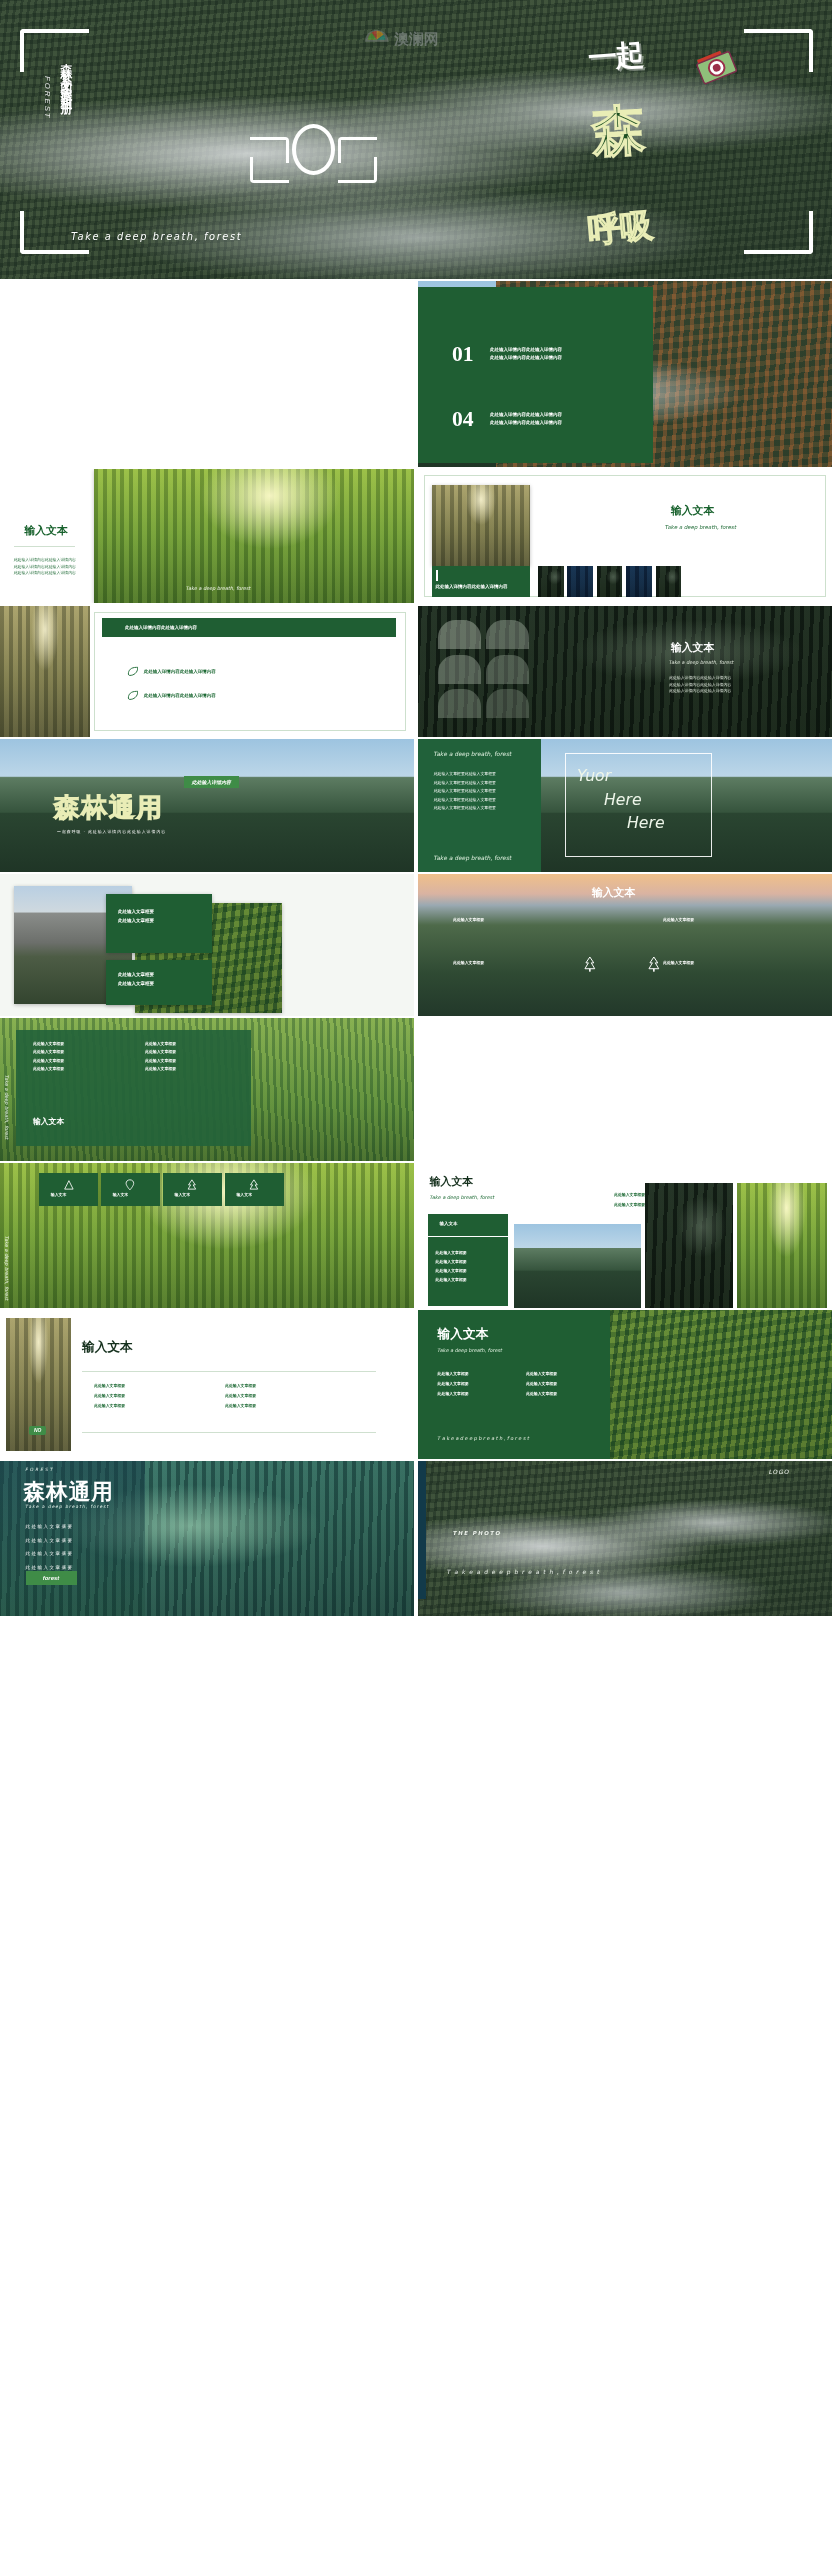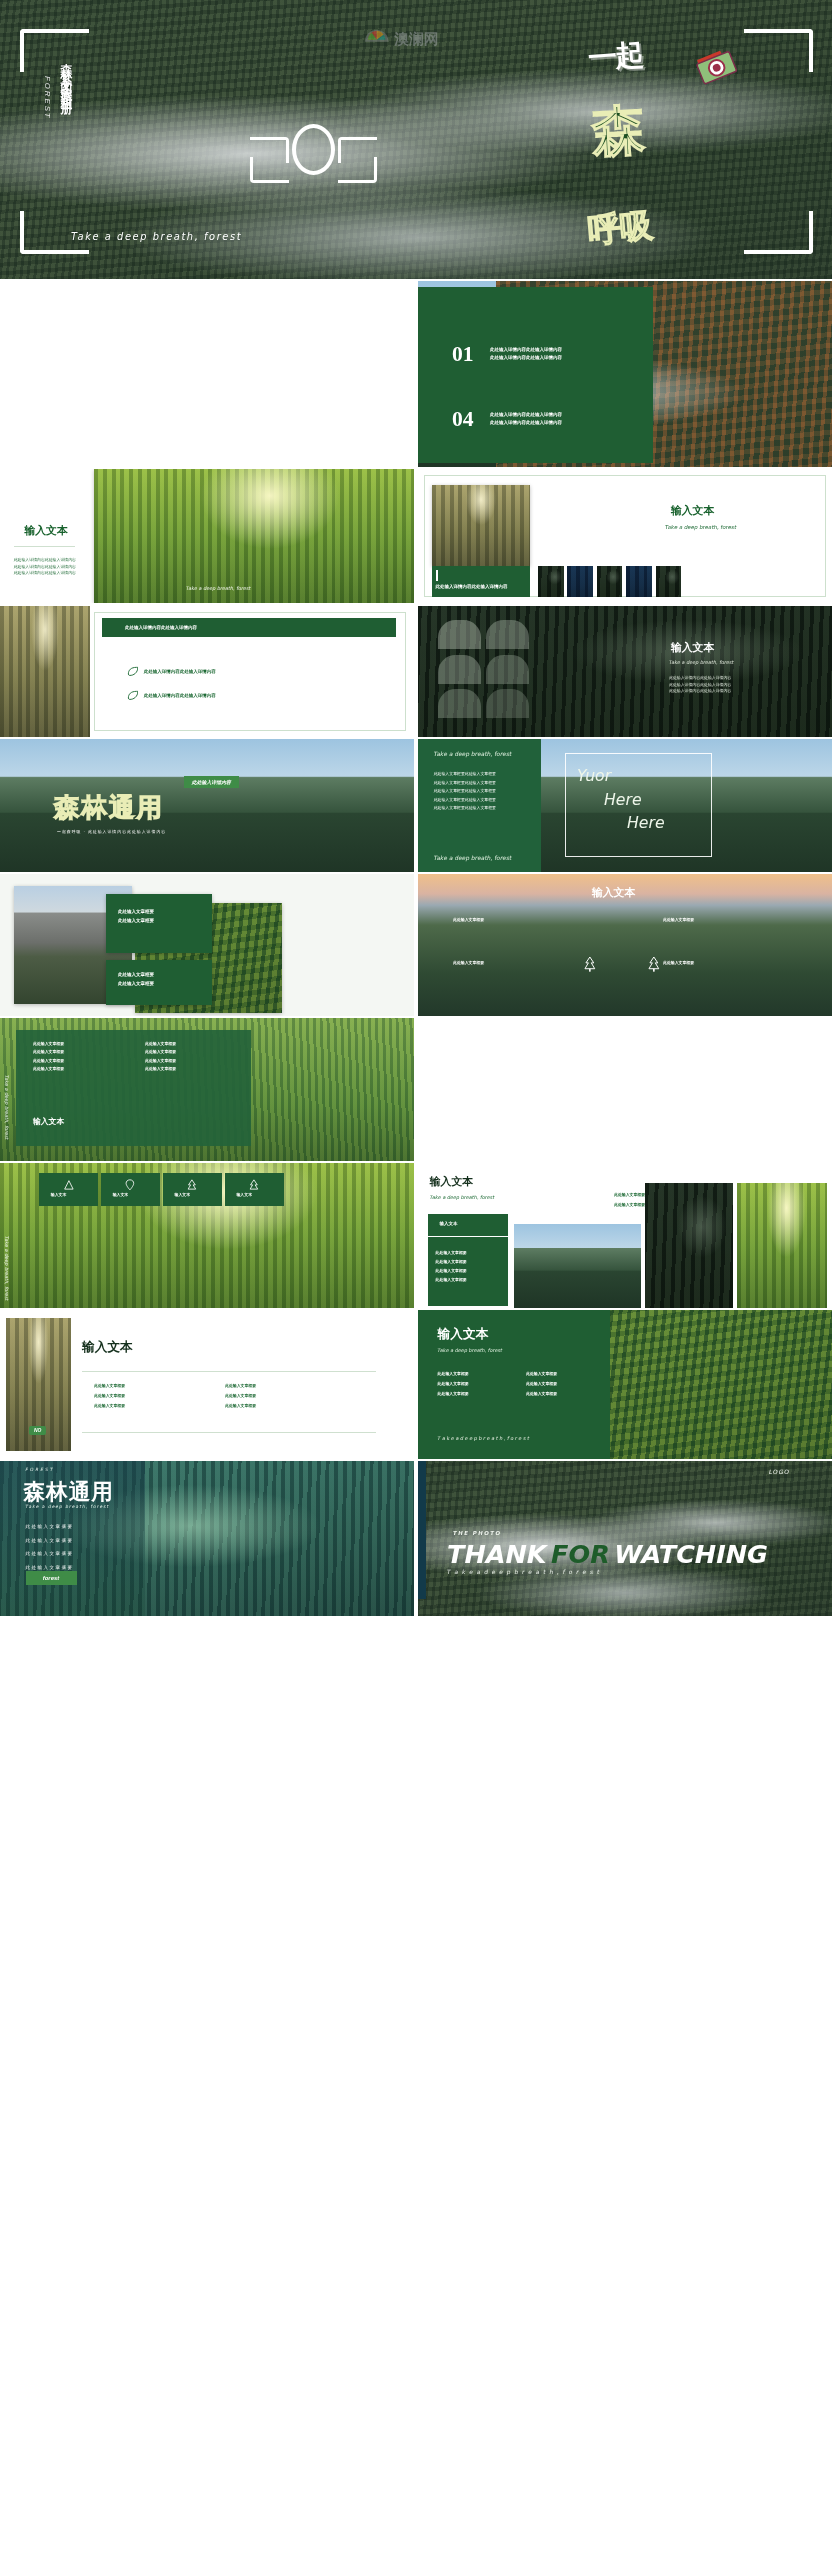--- a/index.html
+++ b/index.html
@@ -461,22 +461,17 @@
       <div>此处输入文章摘要</div>
     </div>
     <div class="badge" style="position:absolute;left:25.5px;top:110px;width:51px;padding:3.9px 0;text-align:center;font-size:5.9px;">forest</div>
   </div>
 
   <div class="slide half-r" id="s19">
     <div class="photo forest-misty"></div>
     <div style="position:absolute;left:0;top:0;width:7.8px;height:138px;background:#123a4a;"></div>
     <div class="scriptish" style="position:absolute;left:351px;top:7.8px;font-size:5.9px;color:#f2f6f0;letter-spacing:1px;">LOGO</div>
     <div class="scriptish" style="position:absolute;left:35px;top:69px;font-size:5.4px;color:#eef3ec;letter-spacing:1.5px;font-weight:bold;">THE PHOTO</div>
-    <div style="position:absolute;left:29px;top:78px;white-space:nowrap;">
-      <span class="scriptish" style="font-size:25.5px;font-weight:bold;color:#fff;">THANK</span>
-      <span class="scriptish" style="font-size:25.5px;font-weight:bold;color:#1e5c2a;">FOR</span>
-      <span class="scriptish" style="font-size:25.5px;font-weight:bold;color:#fff;">WATCHING</span>
-    </div>
     <div class="scriptish" style="position:absolute;left:29px;top:108px;font-size:5.9px;color:#eaf0e8;letter-spacing:1px;">T a k e   a   d e e p   b r e a t h ,   f o r e s t</div>
   </div>
 
 </div>
 
 
 </body></html>

